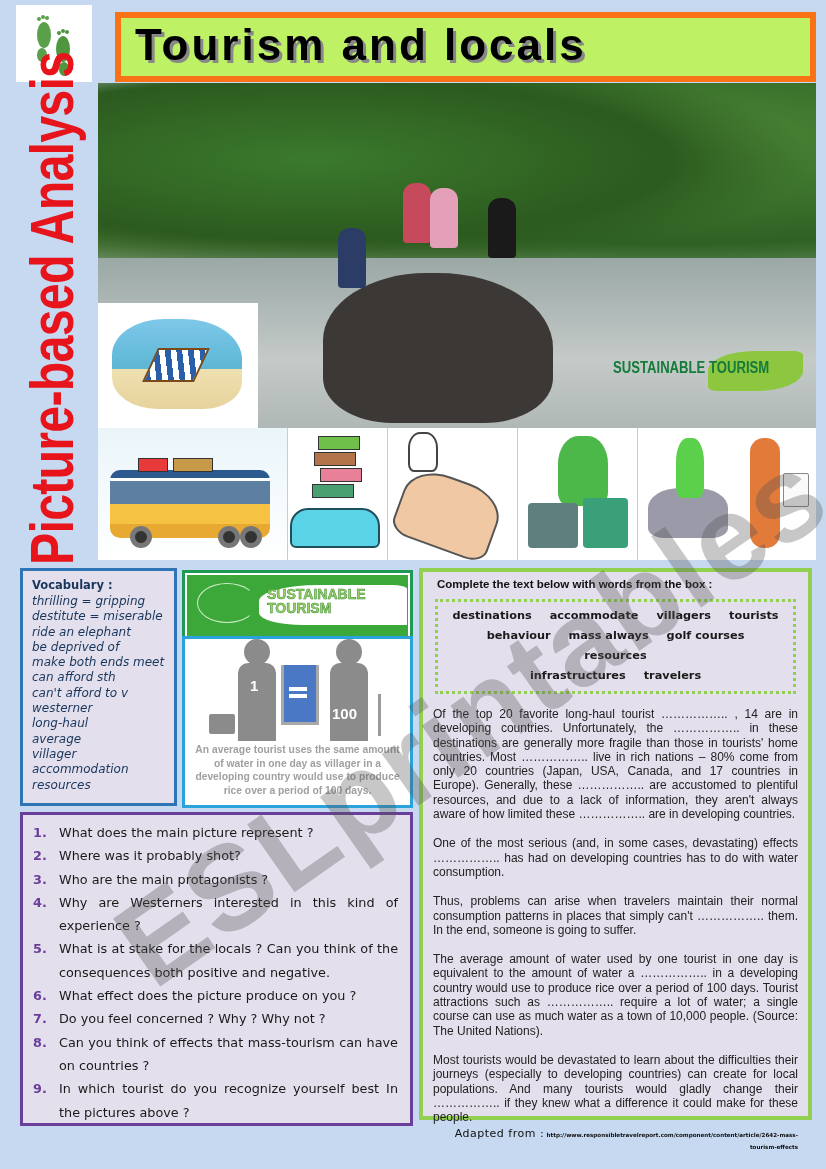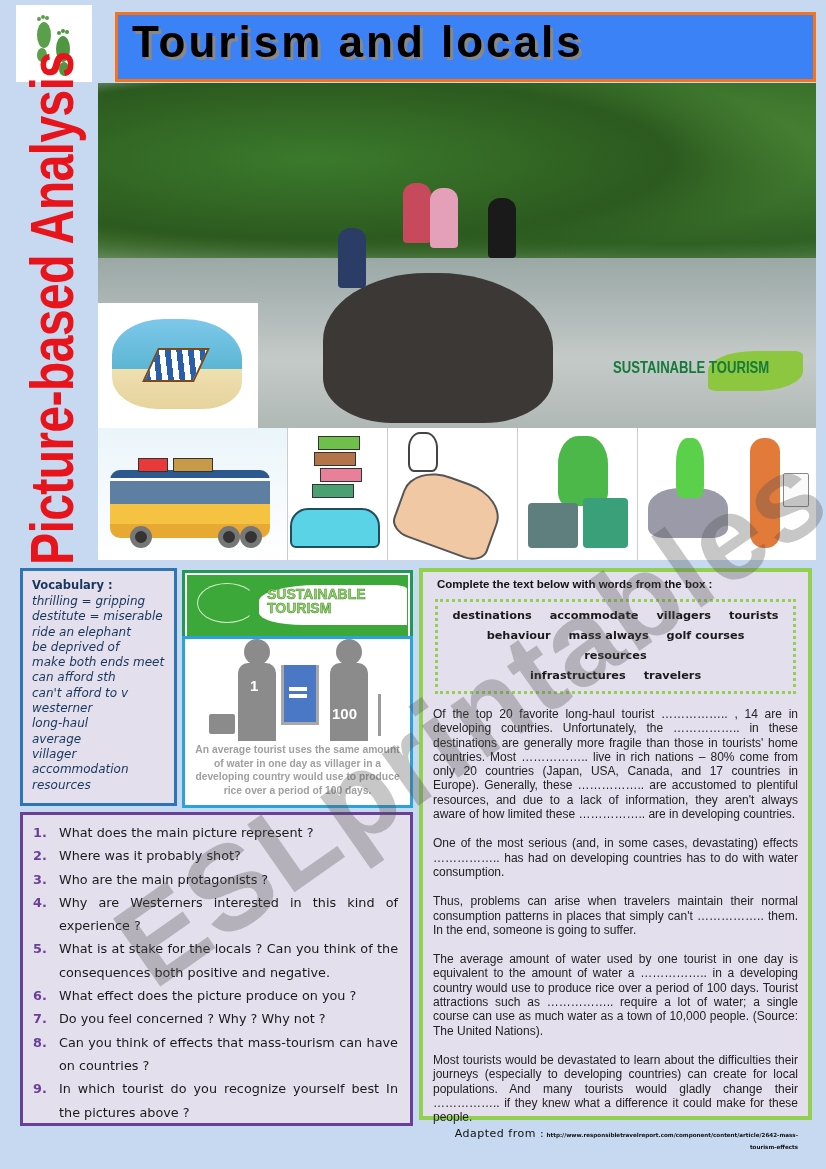--- a/index.html
+++ b/index.html
@@ -1,20 +1,20 @@
 <!DOCTYPE html>
 <html><head>
 <meta charset="utf-8">
 <style>
   * { box-sizing: border-box; margin: 0; padding: 0; }
   html, body { width: 826px; height: 1169px; }
   body { background: #c6d9f0; position: relative; overflow: hidden; font-family: "Liberation Sans", sans-serif; color: #1a1a1a; }
 
   .logo { position: absolute; left: 16px; top: 5px; width: 76px; height: 77px; background: #fff; display: flex; align-items: center; justify-content: center; }
-  .title-box { position: absolute; left: 115px; top: 12px; width: 701px; height: 70px; background: #3b82f6; border: 3px solid #f97316; }
+  .title-box { position: absolute; left: 115px; top: 12px; width: 701px; height: 70px; background: #bef264; border: 6px solid #f97316; }
   .title-text { position: absolute; left: 14px; top: 2px; font-family: "Liberation Sans", sans-serif; font-weight: bold; font-size: 44px; letter-spacing: 3px; color: #000; text-shadow: 3px 3px 0 #888; white-space: nowrap; }
 
   .side-title { position: absolute; left: 10px; top: 565px; width: 490px; height: 82px; transform-origin: 0 0; transform: rotate(-90deg); display: flex; align-items: center; }
   .side-title span { font-family: "Liberation Sans", sans-serif; font-weight: bold; font-size: 62px; color: #e8141c; letter-spacing: -1px; transform: scaleX(0.78); transform-origin: 0 50%; white-space: nowrap; }
 
   .main-photo { position: absolute; left: 98px; top: 83px; width: 718px; height: 345px; overflow: hidden;
     background: linear-gradient(180deg, #c9dbe6 0%, #3f6e2a 6%, #2f5d22 25%, #4f7d3a 45%, #8ea39a 60%, #a7b4b2 75%, #b9c1bf 100%); }
   .main-photo .river { position: absolute; left: 0; right: 0; top: 175px; bottom: 0; background: linear-gradient(180deg, #9aa8a6, #c4cac8 60%, #b0b8b6); }
   .main-photo .hills { position: absolute; left: 0; right: 0; top: 0; height: 190px; background: radial-gradient(ellipse at 30% 40%, #3b7a2c 0%, #2c5a1f 50%, transparent 70%), radial-gradient(ellipse at 80% 30%, #4d8a37 0%, #2f6124 55%, transparent 75%); }
   .elephant { position: absolute; left: 225px; top: 190px; width: 230px; height: 150px; background: #3c3836; border-radius: 45% 50% 30% 30%; }

